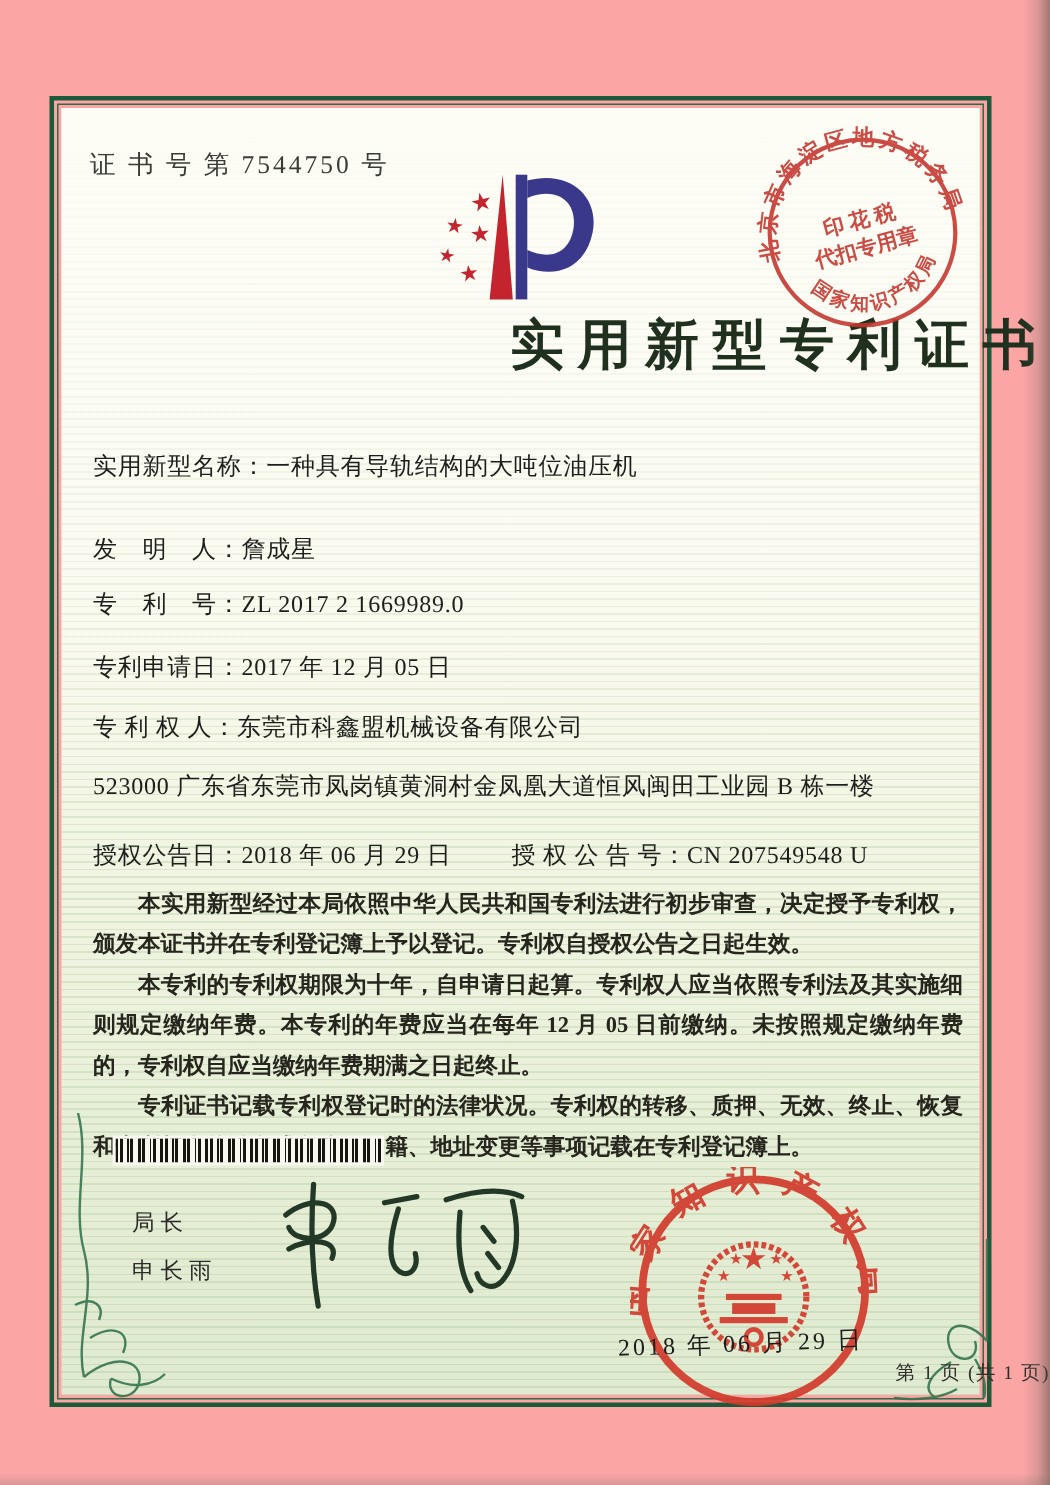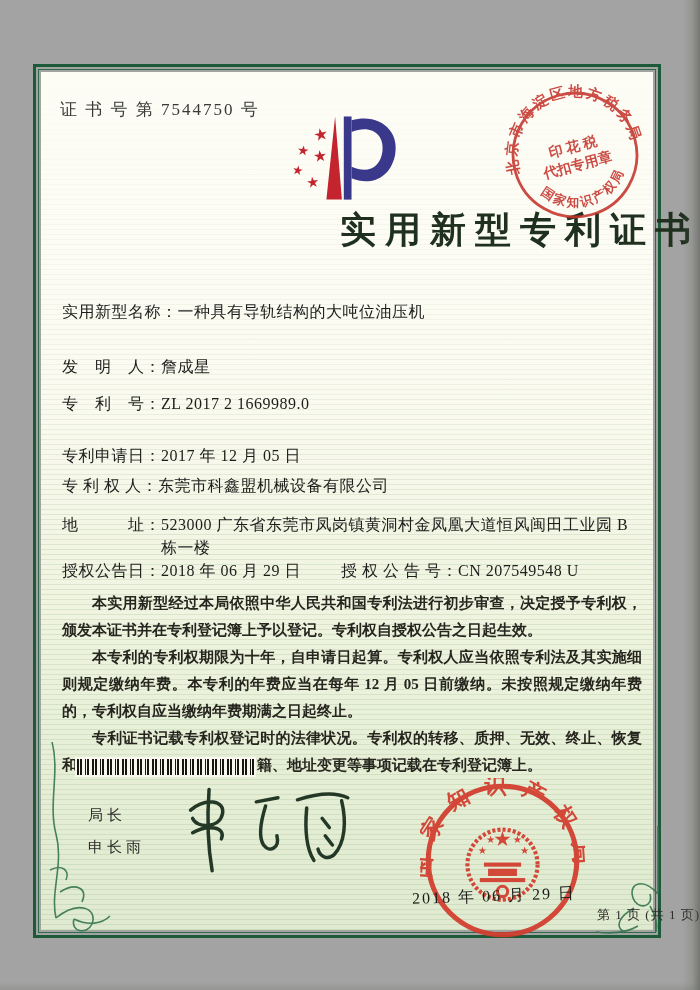--- a/index.html
+++ b/index.html
@@ -1,18 +1,18 @@
 <!DOCTYPE html>
 <html><head>
 <meta charset="utf-8">
 <style>
   html,body{margin:0;padding:0;}
   #page{
     position:relative; width:700px; height:990px;
-    background:#a3a3a3; overflow:hidden;
+    background:#fca5a5; overflow:hidden;
     font-family:"Liberation Serif", serif;
     color:#222;
   }
   
   .edge-right{position:absolute; right:0; top:0; width:18px; height:100%;
     background:linear-gradient(90deg, rgba(0,0,0,0) 0%, rgba(100,104,94,0.22) 55%, rgba(70,74,66,0.5) 100%);}
   .edge-bottom{position:absolute; left:0; bottom:0; width:100%; height:8px;
     background:linear-gradient(180deg, rgba(0,0,0,0) 0%, rgba(110,112,102,0.25) 100%);}
   
   .frame-outer{position:absolute; left:33px; top:64px; width:628px; height:874px;
@@ -101,30 +101,29 @@
     <span class="val">一种具有导轨结构的大吨位油压机</span>
   </div>
   <div class="row" style="top:355px">
     <span class="lbl">发　明　人：</span>
     <span class="val">詹成星</span>
   </div>
   <div class="row" style="top:392px">
     <span class="lbl">专　利　号：</span>
     <span class="val">ZL 2017 2 1669989.0</span>
   </div>
-  <div class="row" style="top:444px">
+  <div class="row" style="top:434px">
     <span class="lbl">专利申请日：</span>
     <span class="val">2017 年 12 月 05 日</span>
   </div>
   <div class="row" style="top:474px">
     <span class="lbl">专 利 权 人：</span>
     <span class="val">东莞市科鑫盟机械设备有限公司</span>
   </div>
   <div class="row" style="top:513px">
-    <span class="lbl">地　　　址：</span>
     <span class="val">523000 广东省东莞市凤岗镇黄洞村金凤凰大道恒风闽田工业园 B 栋一楼</span>
   </div>
   <div class="row" style="top:559px">
     <span class="lbl">授权公告日：</span>
     <span>2018 年 06 月 29 日</span>
     <span class="pair2">
       <span class="lbl">授 权 公 告 号：</span>
       <span>CN 207549548 U</span>
     </span>
   </div>

